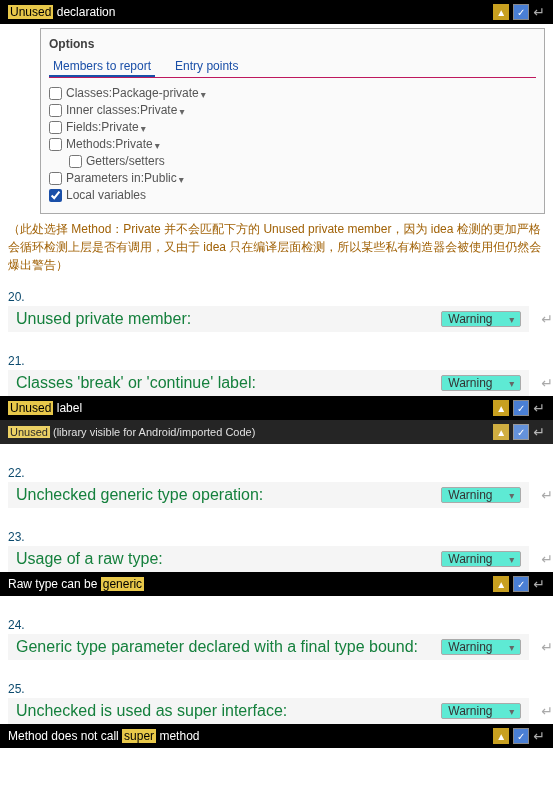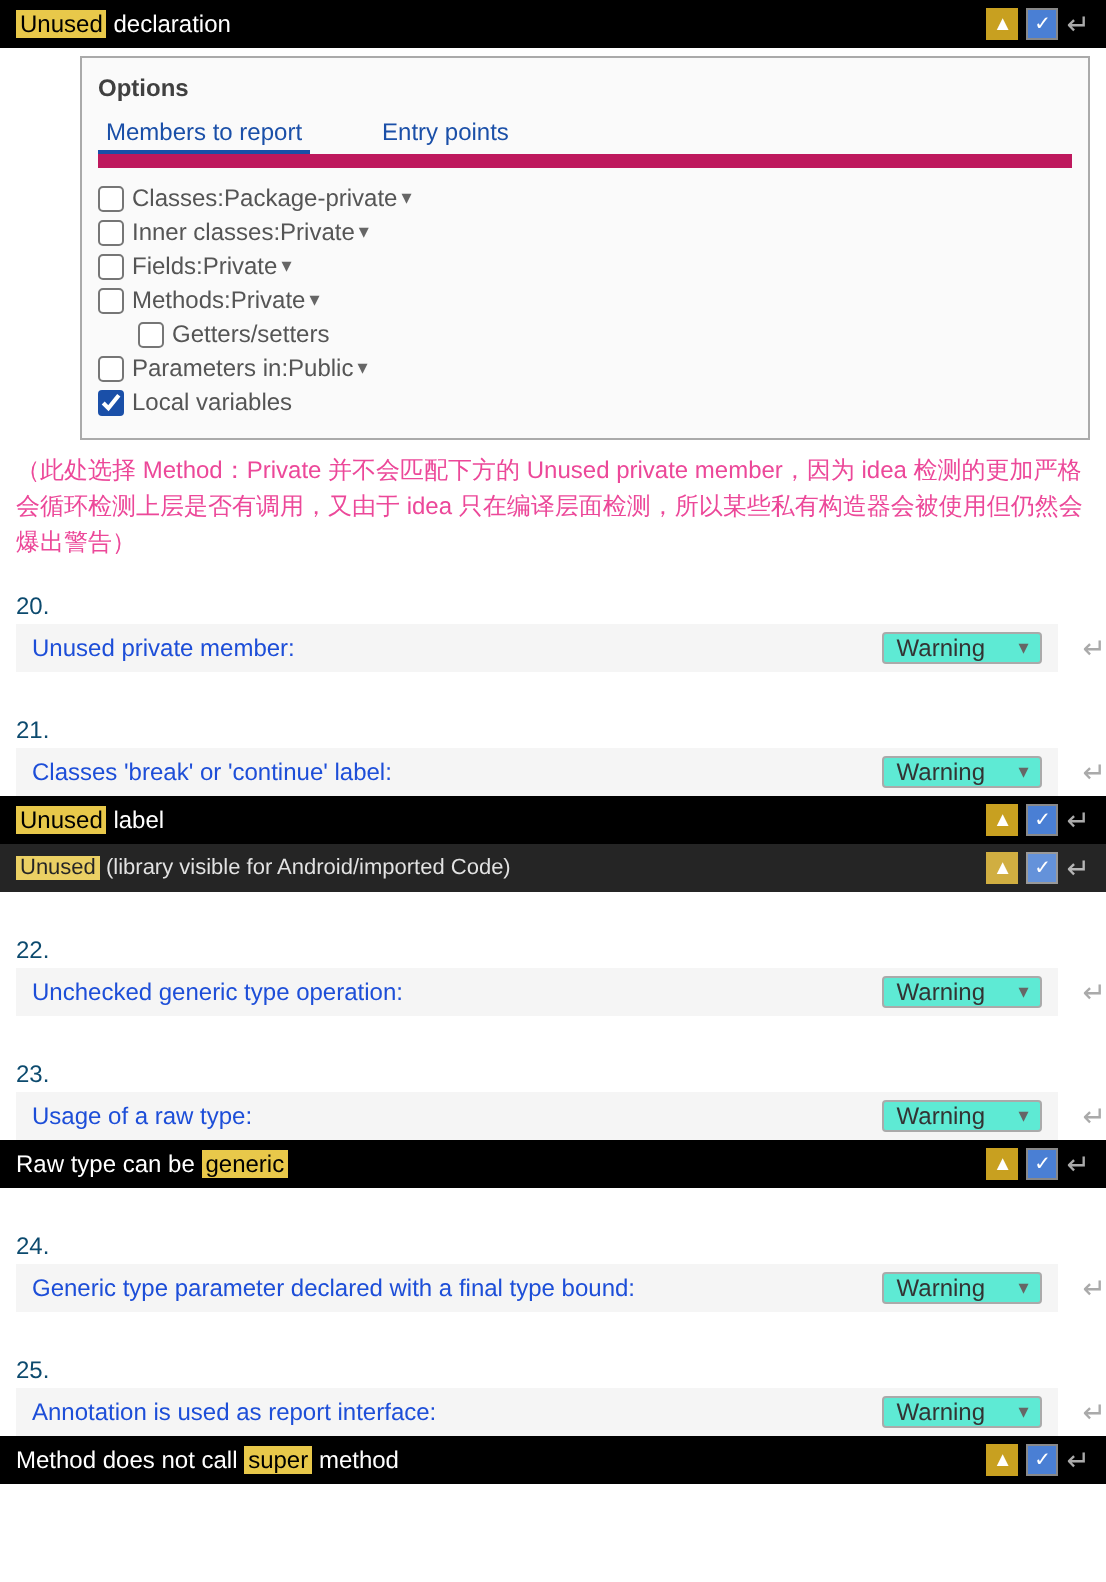--- a/index.html
+++ b/index.html
@@ -64,22 +64,22 @@
       background: #fafafa;
     }
     .options-title {
       font-weight: bold;
       margin-bottom: 6px;
       font-size: 12px;
       color: #404040;
     }
     .options-tabs {
       display: flex;
-      gap: 32px;
-      border-bottom: 7px solid #be185d;
+      gap: 16px;
+      border-bottom: 1px solid #be185d;
       margin-bottom: 8px;
     }
     .options-tab {
       padding: 2px 4px;
       font-size: 12px;
       color: #1a4fa8;
       cursor: pointer;
       border-bottom: 2px solid transparent;
     }
     .options-tab.active {
@@ -93,58 +93,58 @@
       font-size: 12px;
       color: #555;
     }
     .checkbox-row input[type="checkbox"] {
       width: 13px;
       height: 13px;
       margin: 0;
     }
     .checkbox-label {
       display: flex;
-      align-items: center;
+      align-items: flex-end;
       gap: 2px;
     }
     .checkbox-label .dropdown-arrow {
       color: #666;
       font-size: 10px;
     }
     .indent {
       margin-left: 20px;
     }
     .checked-row input[type="checkbox"] {
       accent-color: #1a4fa8;
     }
 
     .note-text {
       font-size: 12px;
-      color: #ec4899;
+      color: #a16207;
       margin: 6px 8px 4px 8px;
       line-height: 1.5;
     }
     .num-label {
       font-size: 12px;
       color: #0c4a6e;
       margin: 16px 8px 2px 8px;
     }
 
     .inspection-row {
       display: flex;
       align-items: center;
       padding: 4px 8px;
       background: #f5f5f5;
       margin: 0 8px 0 8px;
       border: none;
     }
     .inspection-label {
       flex: 1;
-      font-size: 12px;
-      color: #1d4ed8;
+      font-size: 16px;
+      color: #15803d;
     }
     .severity-select {
       display: flex;
       align-items: center;
       border: 1px solid #aaa;
       background: #5eead4;
       border-radius: 2px;
       padding: 0 6px;
       font-size: 12px;
       color: #333;
@@ -338,21 +338,21 @@
     </div>
   </div>
   <span class="enter-symbol">↵</span>
 </div>
 
 <div class="section-gap"></div>
 
 <div class="num-label">25.</div>
 <div class="row-with-enter">
   <div class="inspection-row" style="flex:1">
-    <span class="inspection-label">Annotation is used as report interface:</span>
+    <span class="inspection-label">Unchecked is used as super interface:</span>
     <div class="severity-select">
       <span>Warning</span>
       <span class="arrow">▾</span>
     </div>
   </div>
   <span class="enter-symbol">↵</span>
 </div>
 
 <div class="highlighted-row">
   <span class="row-text">

